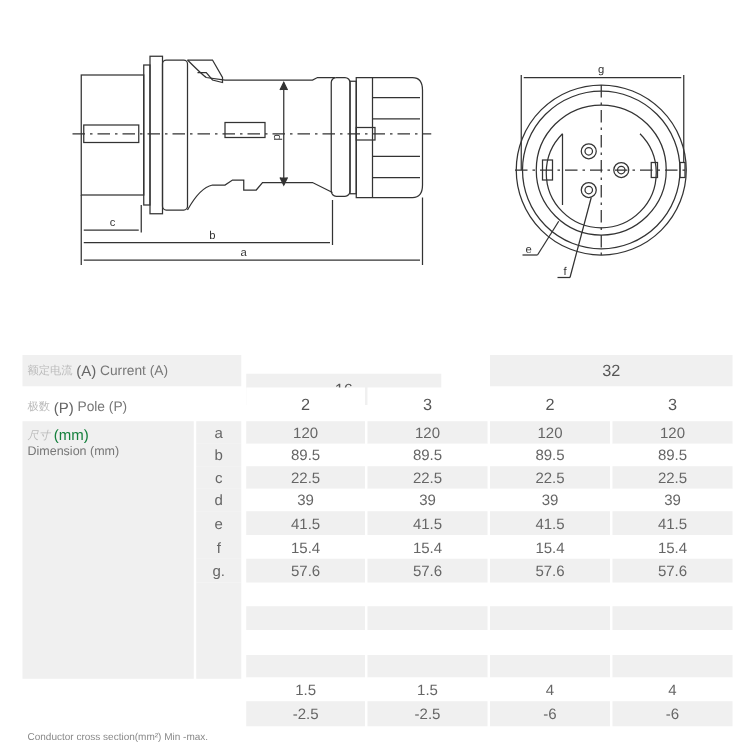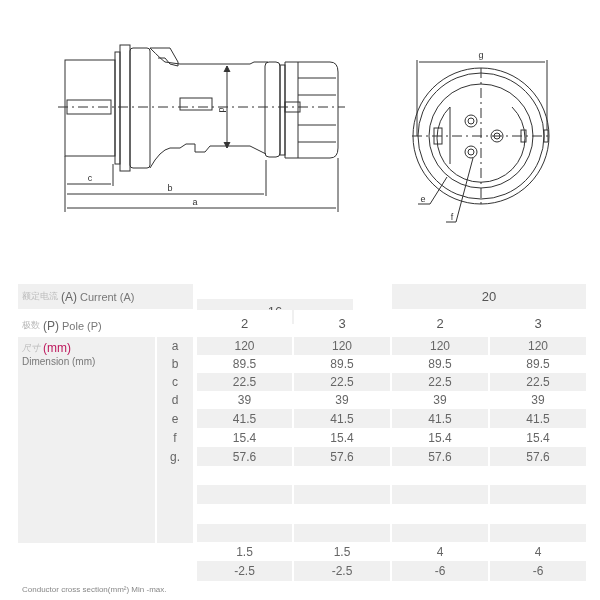--- a/index.html
+++ b/index.html
@@ -101,36 +101,36 @@
 </svg>
 
 <div class="table">
 
   <div class="cell g lbl" style="left:0;top:0;width:175px;height:25px;">
     <span class="zh">额定电流</span>
     <span class="unit">(A)</span>
     <span>Current (A)</span>
   </div>
   <div class="cell g big" style="left:179px;top:15px;width:156px;height:25px;">16</div>
-  <div class="cell g big" style="left:374px;top:0;width:194px;height:25px;">20</div>
+  <div class="cell g big" style="left:374px;top:0;width:194px;height:25px;">32</div>
 
   <div class="cell w lbl" style="left:0;top:26px;width:175px;height:31px;">
     <span class="zh">极数</span>
     <span class="unit">(P)</span>
     <span>Pole (P)</span>
   </div>
   <div class="cell w big" style="left:179px;top:26px;width:95px;height:26px;">2</div>
   <div class="cell w big" style="left:276px;top:26px;width:96px;height:26px;">3</div>
   <div class="cell w big" style="left:374px;top:26px;width:96px;height:26px;">2</div>
   <div class="cell w big" style="left:472px;top:26px;width:96px;height:26px;">3</div>
 
   <div class="cell g" style="left:0;top:53px;width:137px;height:206px;flex-direction:column;align-items:flex-start;justify-content:flex-start;padding:4px 4px;">
     <div style="display:flex;align-items:center;">
       <span class="zh" style="color:#bbb;font-size:9px;margin-right:3px;font-style:italic;">尺寸</span>
-      <span style="font-size:12px;color:#be185d;">(mm)</span>
+      <span style="font-size:12px;color:#15803d;">(mm)</span>
     </div>
     <span style="font-size:10px;color:#777;margin-top:1px;">Dimension (mm)</span>
   </div>
 
   <div class="cell g" style="left:139px;top:53px;width:36px;height:18px;">a</div>
   <div class="cell g" style="left:139px;top:71px;width:36px;height:18px;">b</div>
   <div class="cell g" style="left:139px;top:89px;width:36px;height:18px;">c</div>
   <div class="cell g" style="left:139px;top:107px;width:36px;height:18px;">d</div>
   <div class="cell g" style="left:139px;top:125px;width:36px;height:19px;">e</div>
   <div class="cell g" style="left:139px;top:144px;width:36px;height:19px;">f</div>

